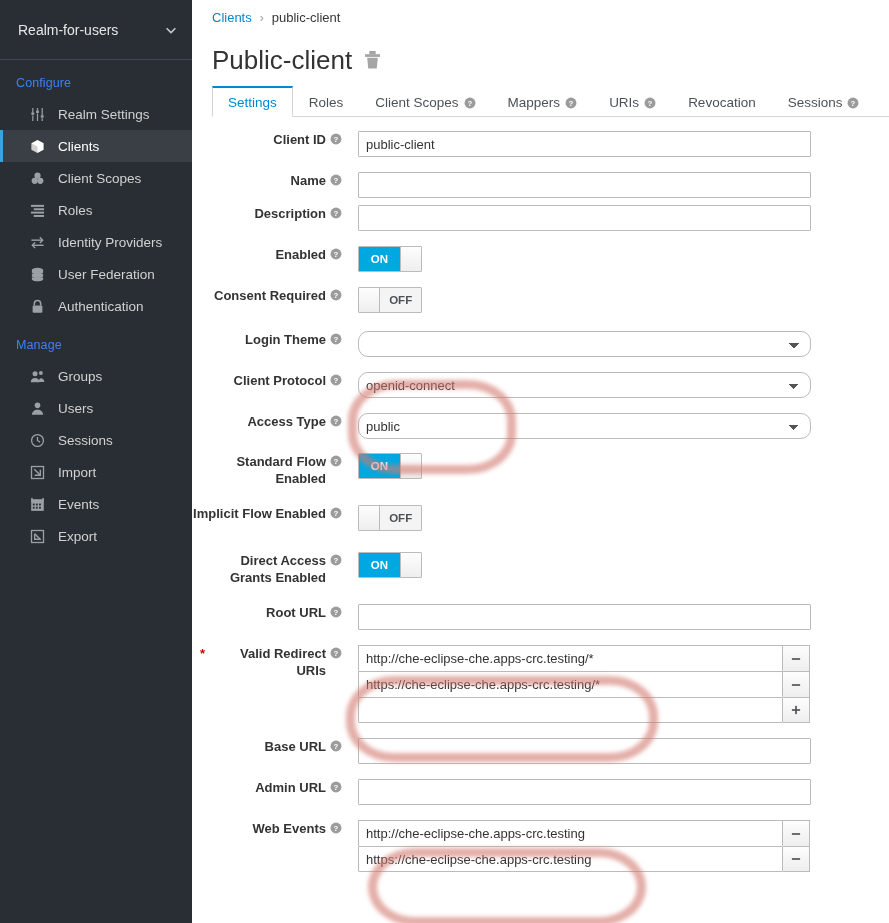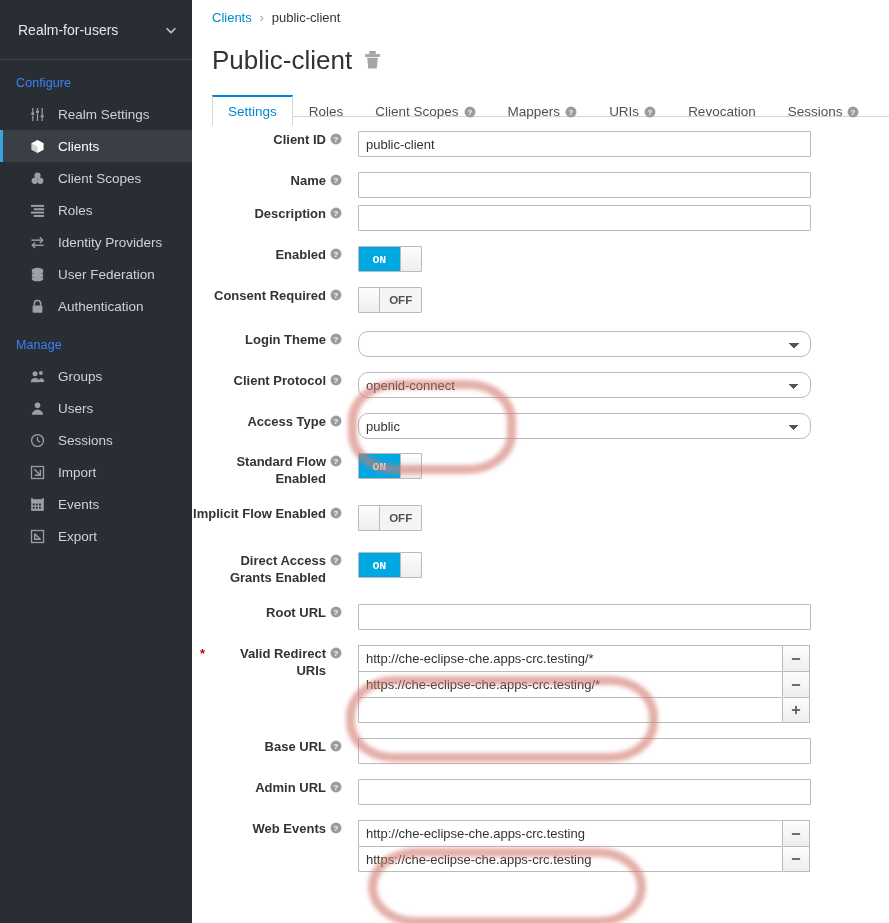--- a/index.html
+++ b/index.html
@@ -104,21 +104,21 @@
     font-size: 13.5px;
     color: #4d5258;
     padding: 0 15px;
     height: 30px;
     line-height: 30px;
     cursor: pointer;
     display: flex; align-items: center; gap: 5px;
     white-space: nowrap;
     border: 1px solid transparent;
     border-bottom: none;
-    position: relative; top: 10px;
+    position: relative; top: 1px;
   }
   .tab.active {
     color: #0088ce;
     background: #fff;
     border-color: #d5d5d5;
     border-top: 2px solid #0088ce;
     border-bottom: 1px solid #fff;
     height: 31px;
     line-height: 29px;
   }
@@ -183,21 +183,21 @@
     cursor: pointer;
     border-radius: 1px;
     overflow: hidden;
     background: #f6f6f6;
   }
   .toggle .t-on, .toggle .t-off {
     display: flex; align-items: center; justify-content: center;
     font-size: 11.5px; font-weight: bold;
   }
   .toggle.on .t-on {
-    width: 42px; background: #00a8e1; color: #fff; font-family: Liberation Mono, monospace;
+    width: 42px; background: #00a8e1; color: #fff;
   }
   .toggle.on .t-knob {
     width: 22px;
     background: linear-gradient(#fdfdfd, #eee);
     border-left: 1px solid #bbb;
   }
   .toggle.off .t-knob {
     width: 22px;
     background: linear-gradient(#fdfdfd, #eee);
     border-right: 1px solid #bbb;

